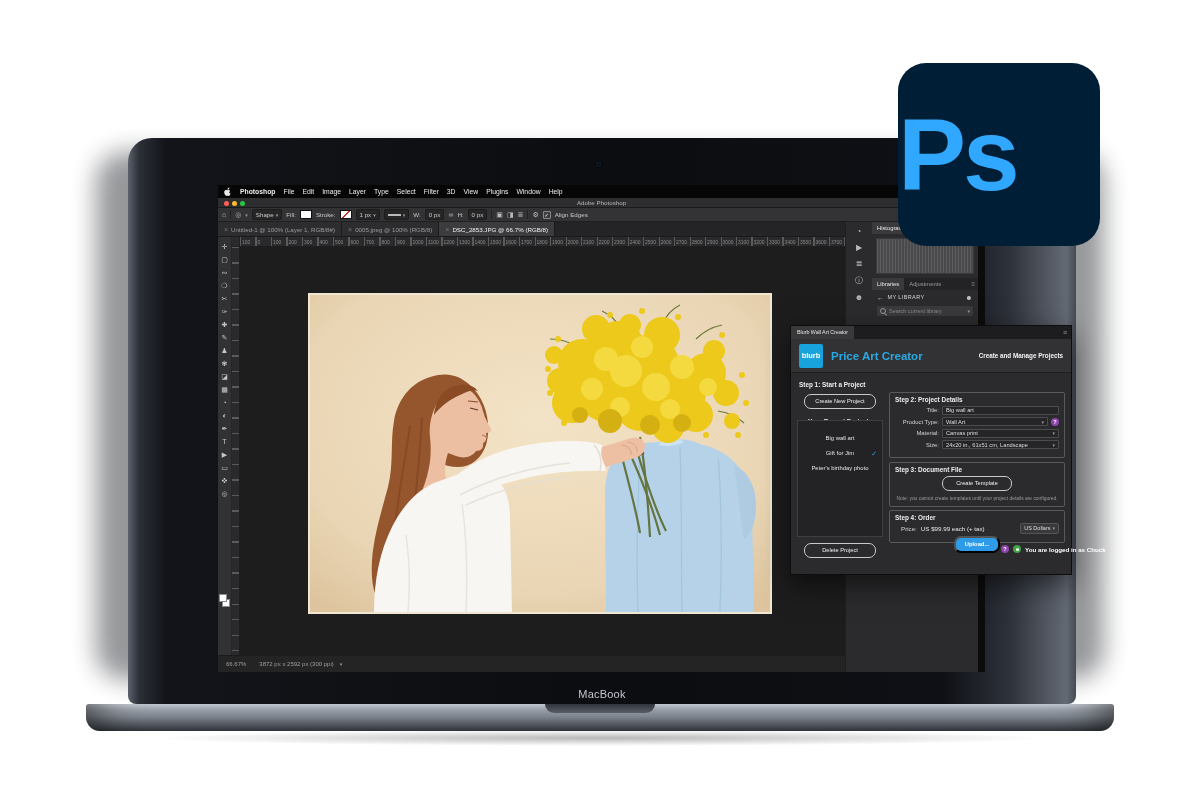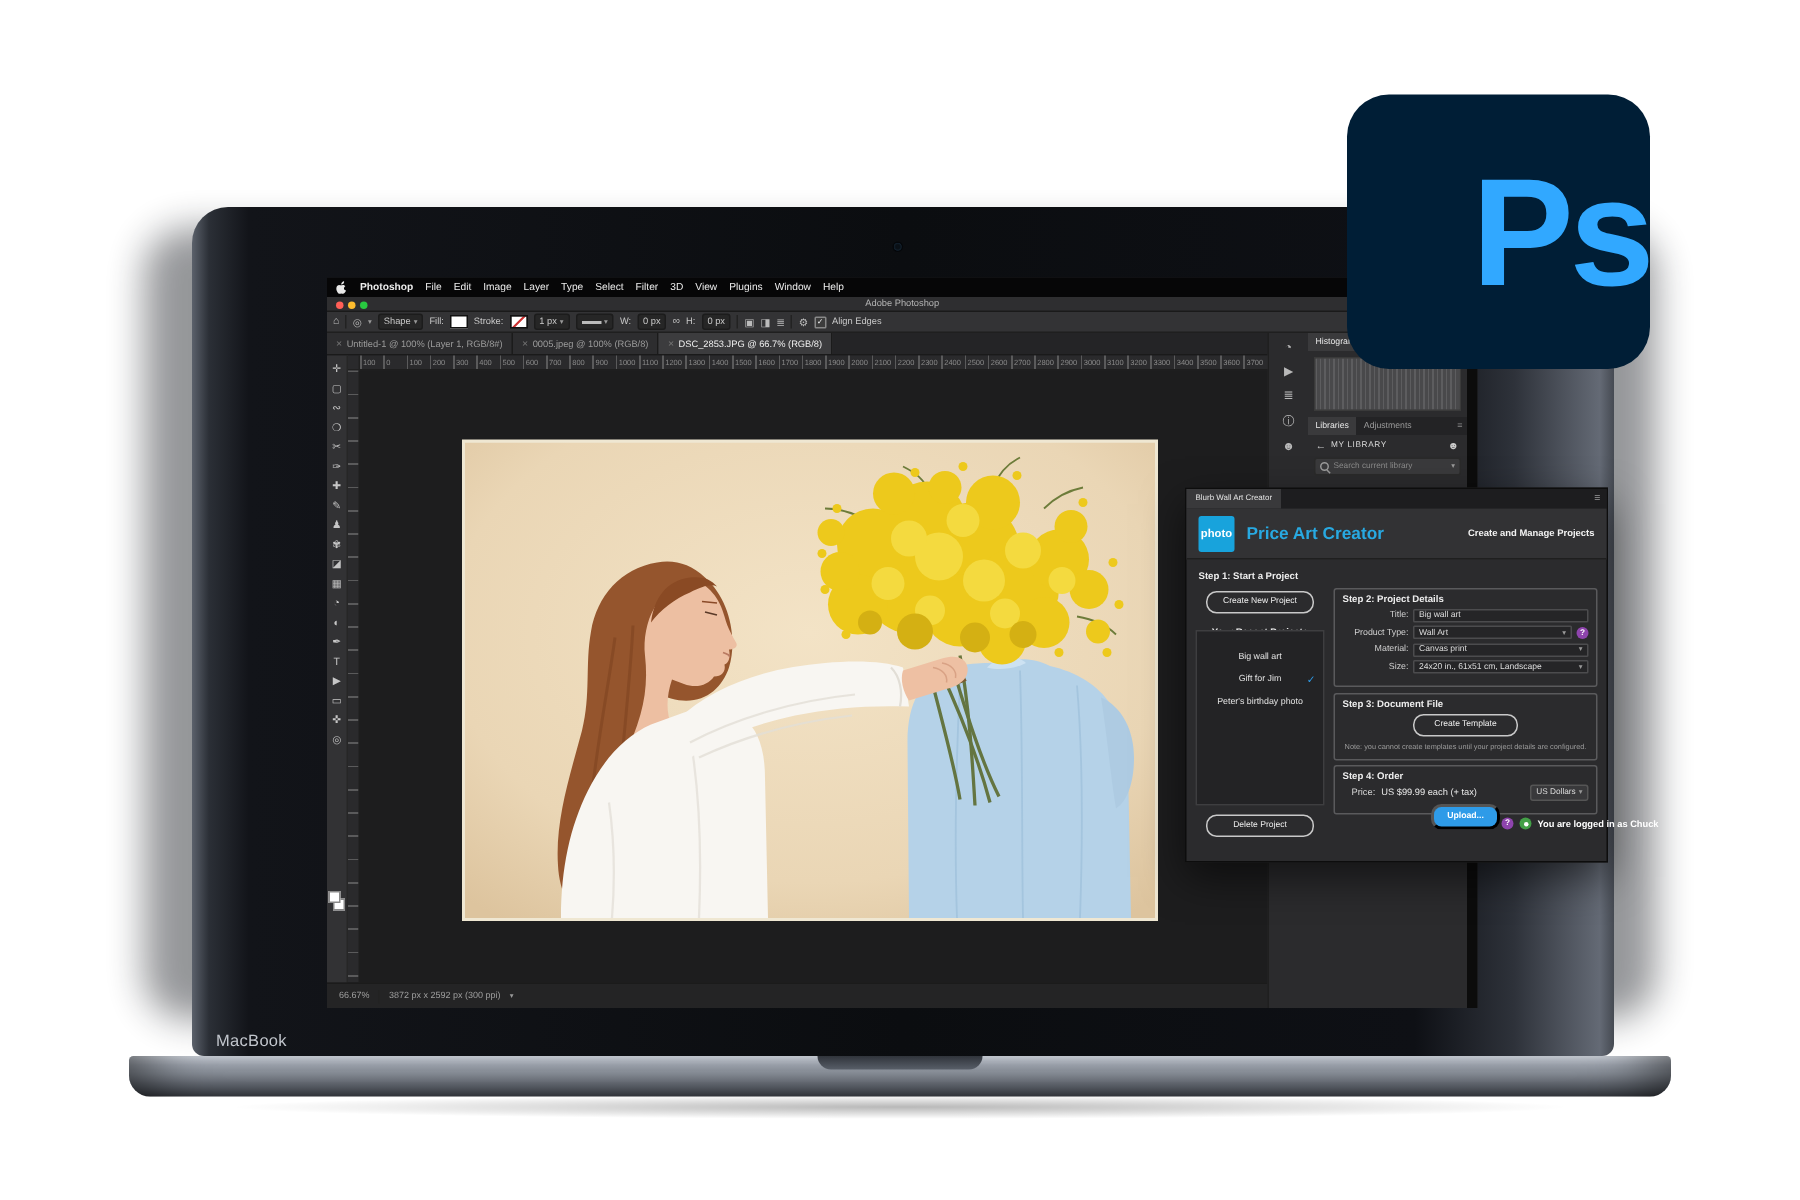--- a/index.html
+++ b/index.html
@@ -3,28 +3,28 @@
 <meta charset="utf-8">
 <style>
   html,body{margin:0;padding:0;}
   body{width:1200px;height:800px;background:#fff;font-family:"Liberation Sans","DejaVu Sans",sans-serif;}
   .stage{position:relative;width:1200px;height:800px;background:#fff;overflow:hidden;}
   
   .lid-shadow{position:absolute;left:96px;top:152px;width:1008px;height:528px;background:#171a20;opacity:.45;filter:blur(12px);border-radius:30px;}
   .lid{position:absolute;left:128px;top:138px;width:948px;height:566px;border-radius:24px 24px 8px 8px;
     background:linear-gradient(90deg,#5b616b 0%,#2b2f36 1.2%,#121419 4%,#0b0d10 50%,#0e1015 86%,#2e323a 93%,#646a75 99%,#454a52 100%);}
   .camera{position:absolute;left:468px;top:24px;width:5px;height:5px;border-radius:50%;background:#0a1016;box-shadow:inset 0 0 1px #2a4a66,0 0 0 1px #05070a;}
-  .brand{position:absolute;left:16px;right:0;bottom:4px;text-align:left;font-size:11px;color:#c2c6cd;letter-spacing:.2px;}
+  .brand{position:absolute;left:0;right:0;bottom:4px;text-align:center;font-size:11px;color:#c2c6cd;letter-spacing:.2px;}
   .base{position:absolute;left:86px;top:704px;width:1028px;height:27px;border-radius:3px 3px 14px 14px;
     background:linear-gradient(180deg,#c6cbd3 0%,#9aa0aa 22%,#80868f 45%,#565b63 75%,#31343a 100%);
     box-shadow:inset 50px 0 40px -38px rgba(0,0,0,.5), inset -50px 0 40px -38px rgba(0,0,0,.5);}
   .notch{position:absolute;left:459px;top:0;width:110px;height:9px;border-radius:0 0 10px 10px;background:linear-gradient(180deg,#30343b,#585e68);}
   .floor-shadow{position:absolute;left:150px;top:730px;width:900px;height:16px;background:radial-gradient(ellipse at center,rgba(0,0,0,.28) 0%,rgba(0,0,0,0) 70%);}
   
-  .ps-badge{position:absolute;left:898px;top:63px;width:202px;height:183px;border-radius:28px;background:#001E36;display:flex;align-items:center;justify-content:flex-end;z-index:60;}
+  .ps-badge{position:absolute;left:898px;top:63px;width:202px;height:183px;border-radius:28px;background:#001E36;display:flex;align-items:center;justify-content:flex-start;z-index:60;}
   .ps-badge span{font-size:102px;font-weight:bold;color:#31A8FF;letter-spacing:-3px;line-height:1;}
   
   .screen{position:absolute;left:218px;top:185px;width:767px;height:487px;background:#1d1d1e;overflow:hidden;z-index:10;}
   .menubar{position:absolute;left:0;top:0;width:767px;height:13px;background:#060607;display:flex;align-items:center;padding-left:6px;box-sizing:border-box;}
   .apple-ico{width:8px;height:9px;margin-right:8px;flex:0 0 auto;}
   .menu-items{display:flex;align-items:center;}
   .menu-items .mb{font-size:6.8px;color:#ececec;margin-right:8px;white-space:nowrap;}
   .menu-items .mb:first-child{font-weight:bold;}
   .titlebar{position:absolute;left:0;top:13px;width:767px;height:10px;background:#2e2e30;border-bottom:1px solid #1a1a1a;box-sizing:border-box;}
   .tl{position:absolute;top:2.5px;width:5px;height:5px;border-radius:50%;}
@@ -437,21 +437,21 @@
     <div class="notch"></div>
   </div>
   <div class="floor-shadow"></div>
 
   <div class="dialog">
     <div class="dlg-tabbar">
       <span class="dlg-tab">Blurb Wall Art Creator</span>
       <span class="dlg-menu">≡</span>
     </div>
     <div class="dlg-header">
-      <span class="blurb-logo">photo</span>
+      <span class="blurb-logo">blurb</span>
       <span class="dlg-title">Price Art Creator</span>
       <span class="dlg-header-right">Create and Manage Projects</span>
     </div>
     <div class="dlg-body">
 
       <div class="left-col">
         <div class="s-title">Step 1: Start a Project</div>
         <button class="pill">Create New Project</button>
         <div class="recent-title">Your Recent Projects</div>
         <div class="projects">

